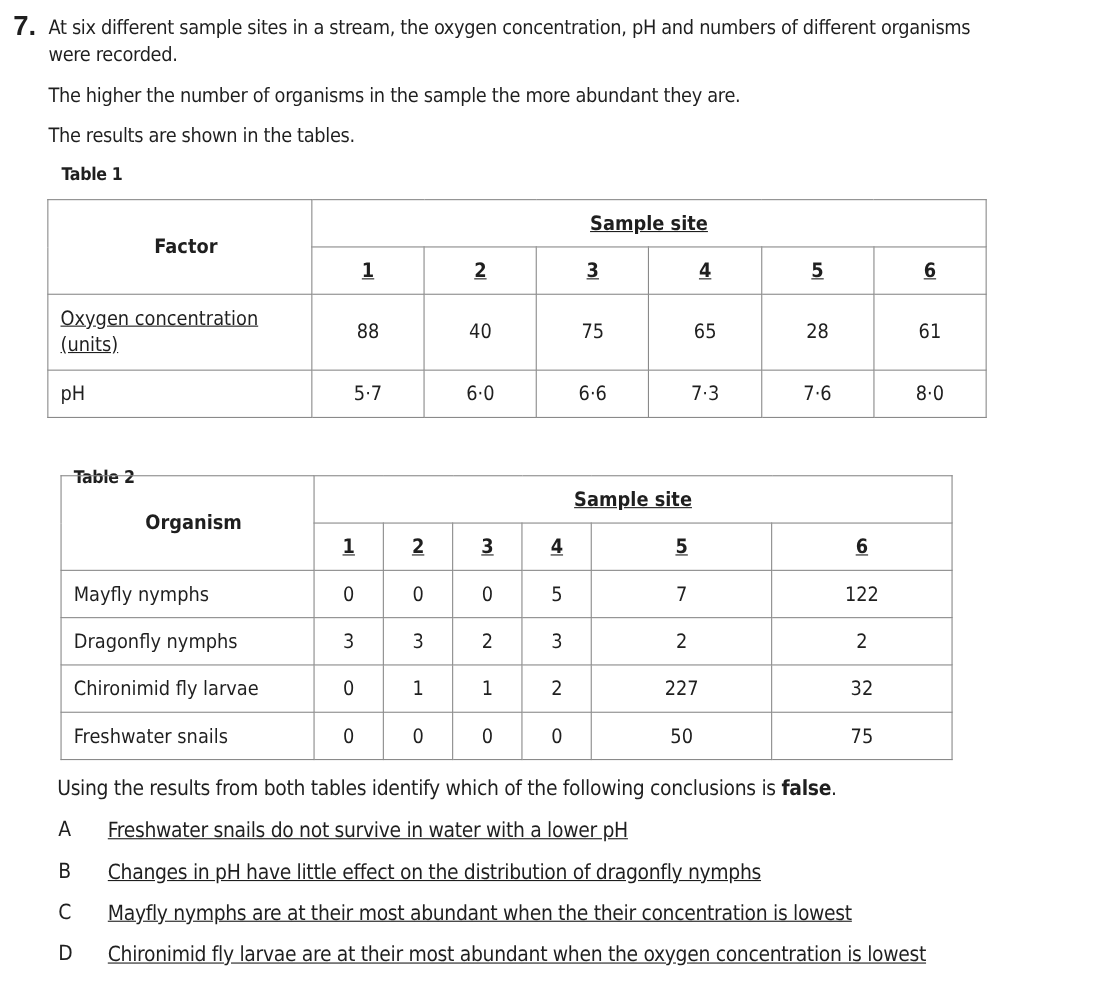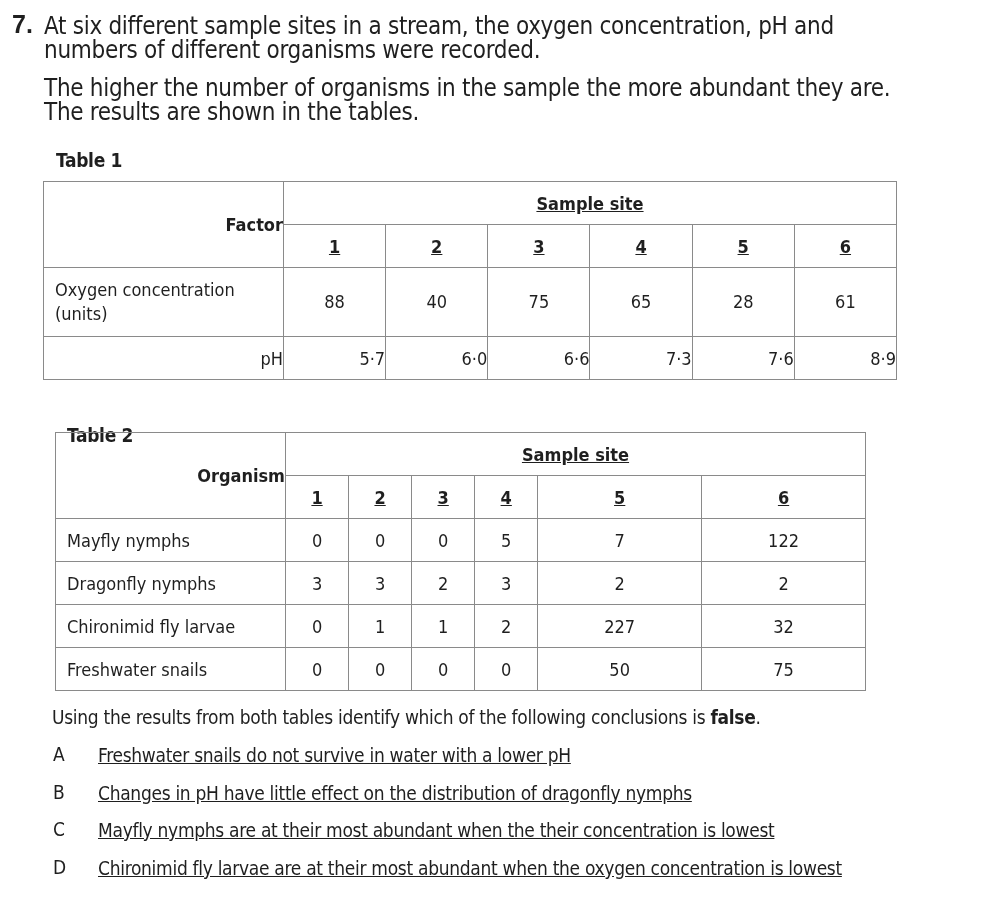--- a/index.html
+++ b/index.html
@@ -4,40 +4,40 @@
   <style>
     html, body { margin: 0; padding: 0; background: #ffffff; }
     body {
       width: 1000px; height: 914px; position: relative; overflow: hidden;
       font-family: "DejaVu Sans Condensed", "DejaVu Sans", sans-serif;
       color: #1f1f1f;
       font-stretch: condensed;
     }
     .abs { position: absolute; }
     .qnum { left: 12px; top: 10px; font-size: 25px; font-weight: bold; font-family: "Liberation Sans", sans-serif; }
-    .para { left: 44px; font-size: 24px; line-height: 24px; letter-spacing: -0.3px; }
+    .para { left: 44px; font-size: 18px; line-height: 24px; letter-spacing: -0.3px; }
     .p1 { top: 14px; width: 880px; }
     .p2 { top: 76px; }
-    .p3 { top: 100px; }
-    .caption { font-size: 19px; font-weight: bold; letter-spacing: -0.3px; }
+    .p3 { top: 112px; }
+    .caption { font-size: 16px; font-weight: bold; letter-spacing: -0.3px; }
     .cap1 { left: 56px; top: 149px; }
     .cap2 { left: 67px; top: 424px; }
 
     table.data { position: absolute; border-collapse: collapse; font-size: 18px; }
     table.data td { border: 1.5px solid #8a8a8a; text-align: center; padding: 0; }
     table.data td.lbl { text-align: left; padding-left: 11px; }
     table.data td.hdr { font-weight: bold; text-decoration: underline; }
-    table.data td.lblhdr { font-weight: bold; text-align: right; padding-left: 11px; }
+    table.data td.lblhdr { font-weight: bold; text-align: center; padding-left: 11px; }
 
     #t1 { left: 43px; top: 181px; width: 854px; }
     #t1 col.c0 { width: 240px; }
     #t1 tr.r0 td { height: 42px; }
     #t1 tr.r1 td { height: 42px; }
     #t1 tr.r2 td { height: 68px; line-height: 24px; }
-    #t1 tr.r3 td { height: 42px; text-align: right; }
+    #t1 tr.r3 td { height: 42px; }
 
     #t2 { left: 55px; top: 432px; width: 811px; }
     #t2 col.c0 { width: 230px; }
     #t2 tr td { height: 42px; }
 
     .q { font-size: 19px; letter-spacing: -0.3px; }
     .q-instr { left: 52px; top: 706px; }
     .opt { position: absolute; left: 53px; font-size: 19px; letter-spacing: -0.3px; }
     .opt .letter { position: absolute; left: 0; width: 30px; }
     .opt .txt { position: absolute; left: 45px; width: 850px; line-height: 25px; text-decoration: underline; }
@@ -73,36 +73,36 @@
   </tr>
   <tr class="r1">
     <td class="hdr">1</td>
     <td class="hdr">2</td>
     <td class="hdr">3</td>
     <td class="hdr">4</td>
     <td class="hdr">5</td>
     <td class="hdr">6</td>
   </tr>
   <tr class="r2">
-    <td class="lbl" style="padding-right:20px;">Oxygen concentration (units)</td>
+    <td class="lbl" style="padding-right:20px;text-decoration:underline;">Oxygen concentration (units)</td>
     <td>88</td>
     <td>40</td>
     <td>75</td>
     <td>65</td>
     <td>28</td>
     <td>61</td>
   </tr>
   <tr class="r3">
     <td class="lbl">pH</td>
     <td>5·7</td>
     <td>6·0</td>
     <td>6·6</td>
     <td>7·3</td>
     <td>7·6</td>
-    <td>8·9</td>
+    <td>8·0</td>
   </tr>
 </tbody>
   </table>
 
 <div class="abs caption cap2">Table 2</div>
 <table class="data" id="t2">
   <colgroup>
       <col class="c0">
       <col>
       <col>

